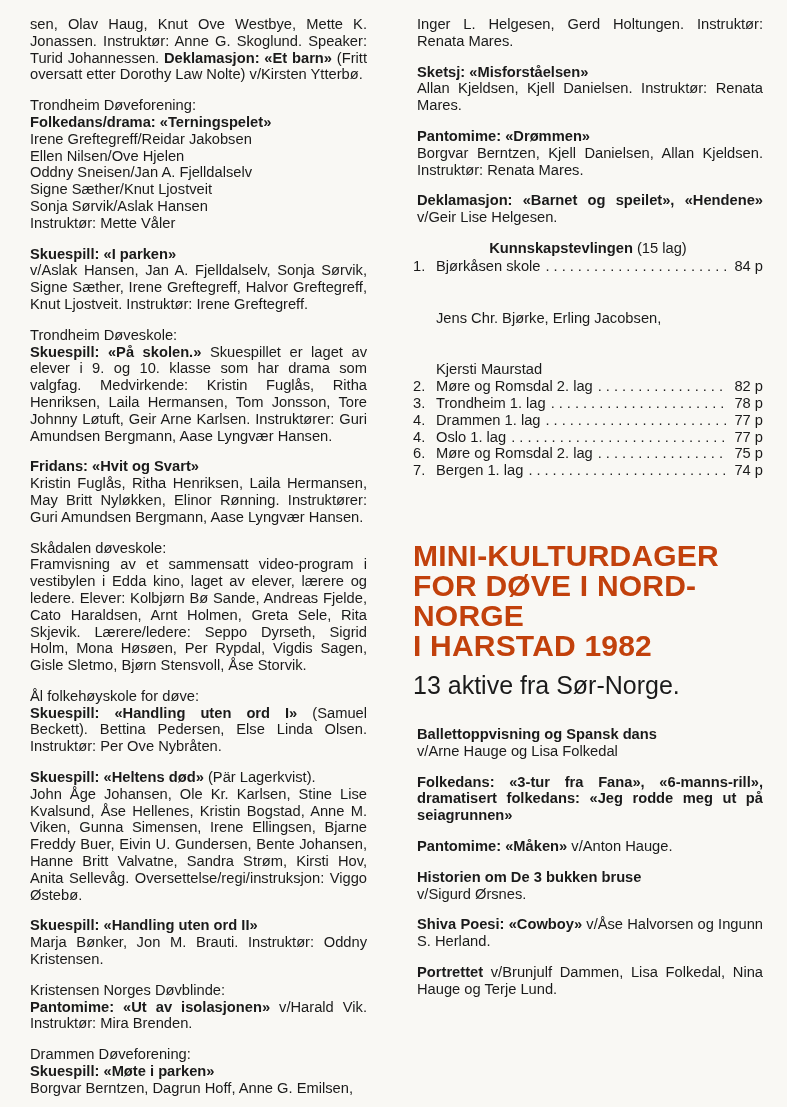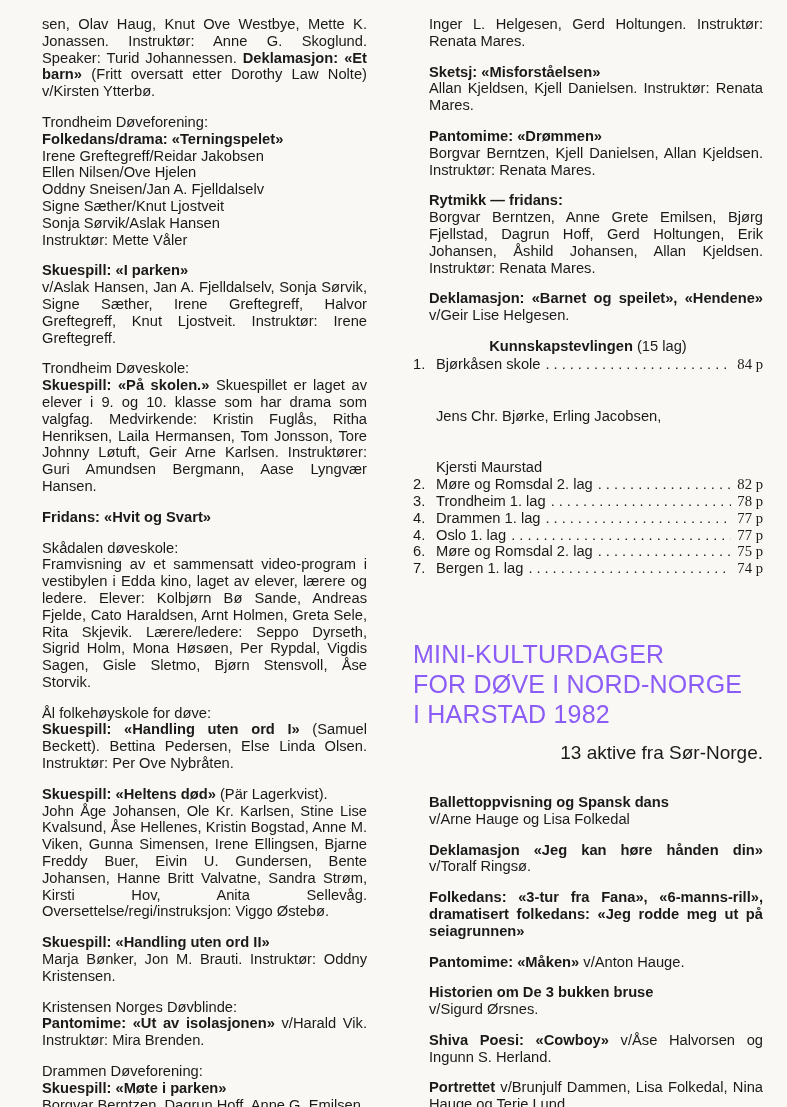--- a/index.html
+++ b/index.html
@@ -17,78 +17,77 @@
     overflow: hidden;
     color: #1a1a1a;
     font-size: 14.7px;
     line-height: 16.8px;
     background: #f9f8f4;
   }
   .col { flex: none; }
   .col-left  { width: 341px; }
   .col-right { width: 350px; }
 
-  .para { margin: 0 0 14px 16px; text-align: justify; }
+  .para { margin: 0 0 14px 4px; text-align: justify; }
   .b { font-weight: bold; }
   .i { }
 
   
   .bigheading {
-    font-size: 25px;
+    font-size: 30px;
     line-height: 30px;
-    font-weight: normal;
+    font-weight: bold;
     letter-spacing: 0.2px;
     margin: 62px 0 13px 0;
-    color: #8b5cf6;
+    color: #c2410c;
   }
   .subheading {
-    font-size: 19px;
+    font-size: 25px;
     line-height: 22px;
     margin: 0 0 30px 0;
-    text-align: right;
+    text-align: left;
   }
 
   
   .scorelist { margin: 0 0 14px 0; }
   .score-title { margin: 0 0 1px 0; text-align: center; }
   .score-row { display: flex; align-items: baseline; width: 100%; }
   .score-num { flex: none; width: 23px; }
   .score-label { flex: none; padding-right: 5px; white-space: nowrap; }
   .score-dots {
     flex: 1 1 auto;
     overflow: hidden;
     white-space: nowrap;
     letter-spacing: 4px;
     color: #222;
   }
-  .score-score { flex: none; padding-left: 6px; font-family: Liberation Serif, serif; }
+  .score-score { flex: none; padding-left: 6px; }
   .score-sub { padding-left: 23px; margin-top: 35px; }
 </style>
 </head>
 <body>
 
 <div class="page">
   <div class="col col-left">
       <p class="para"><span>sen, Olav Haug, Knut Ove Westbye, Mette K. Jonassen. Instruktør: Anne G. Skoglund. Speaker: Turid Johannessen. </span><span class="b">Deklamasjon: «Et barn» </span><span>(Fritt oversatt etter Dorothy Law Nolte) v/Kirsten Ytterbø.</span></p>
       <p class="para"><span>Trondheim Døveforening:</span><br><span class="b">Folkedans/drama: «Terningspelet»</span><br><span>Irene Greftegreff/Reidar Jakobsen</span><br><span>Ellen Nilsen/Ove Hjelen</span><br><span>Oddny Sneisen/Jan A. Fjelldalselv</span><br><span>Signe Sæther/Knut Ljostveit</span><br><span>Sonja Sørvik/Aslak Hansen</span><br><span>Instruktør: Mette Våler</span></p>
       <p class="para"><span class="b">Skuespill: «I parken»</span><br><span>v/Aslak Hansen, Jan A. Fjelldalselv, Sonja Sørvik, Signe Sæther, Irene Greftegreff, Halvor Greftegreff, Knut Ljostveit. Instruktør: Irene Greftegreff.</span></p>
       <p class="para"><span>Trondheim Døveskole:</span><br><span class="b">Skuespill: «På skolen.» </span><span>Skuespillet er laget av elever i 9. og 10. klasse som har drama som valgfag. </span><span class="i">Medvirkende: </span><span>Kristin Fuglås, Ritha Henriksen, Laila Hermansen, Tom Jonsson, Tore Johnny Løtuft, Geir Arne Karlsen. Instruktører: Guri Amundsen Bergmann, Aase Lyngvær Hansen.</span></p>
-      <p class="para"><span class="b">Fridans: «Hvit og Svart»</span><br></p>
+      <p class="para"><span class="b">Fridans: «Hvit og Svart»</span><br><span>Kristin Fuglås, Ritha Henriksen, Laila Hermansen, May Britt Nyløkken, Elinor Rønning. Instruktører: Guri Amundsen Bergmann, Aase Lyngvær Hansen.</span></p>
       <p class="para"><span>Skådalen døveskole:</span><br><span>Framvisning av et sammensatt video-program i vestibylen i Edda kino, laget av elever, lærere og ledere. </span><span class="i">Elever: </span><span>Kolbjørn Bø Sande, Andreas Fjelde, Cato Haraldsen, Arnt Holmen, Greta Sele, Rita Skjevik. </span><span class="i">Lærere/ledere: </span><span>Seppo Dyrseth, Sigrid Holm, Mona Høsøen, Per Rypdal, Vigdis Sagen, Gisle Sletmo, Bjørn Stensvoll, Åse Storvik.</span></p>
       <p class="para"><span>Ål folkehøyskole for døve:</span><br><span class="b">Skuespill: «Handling uten ord I» </span><span>(Samuel Beckett). Bettina Pedersen, Else Linda Olsen. Instruktør: Per Ove Nybråten.</span></p>
       <p class="para"><span class="b">Skuespill: «Heltens død» </span><span>(Pär Lagerkvist).</span><br><span>John Åge Johansen, Ole Kr. Karlsen, Stine Lise Kvalsund, Åse Hellenes, Kristin Bogstad, Anne M. Viken, Gunna Simensen, Irene Ellingsen, Bjarne Freddy Buer, Eivin U. Gundersen, Bente Johansen, Hanne Britt Valvatne, Sandra Strøm, Kirsti Hov, Anita Sellevåg. Oversettelse/regi/instruksjon: Viggo Østebø.</span></p>
       <p class="para"><span class="b">Skuespill: «Handling uten ord II»</span><br><span>Marja Bønker, Jon M. Brauti. Instruktør: Oddny Kristensen.</span></p>
       <p class="para"><span>Kristensen Norges Døvblinde:</span><br><span class="b">Pantomime: «Ut av isolasjonen» </span><span>v/Harald Vik. Instruktør: Mira Brenden.</span></p>
       <p class="para"><span>Drammen Døveforening:</span><br><span class="b">Skuespill: «Møte i parken»</span><br><span>Borgvar Berntzen, Dagrun Hoff, Anne G. Emilsen,</span></p>
     </div>
   <div class="col col-right">
       <p class="para"><span>Inger L. Helgesen, Gerd Holtungen. Instruktør: Renata Mares.</span></p>
       <p class="para"><span class="b">Sketsj: «Misforståelsen»</span><br><span>Allan Kjeldsen, Kjell Danielsen. Instruktør: Renata Mares.</span></p>
       <p class="para"><span class="b">Pantomime: «Drømmen»</span><br><span>Borgvar Berntzen, Kjell Danielsen, Allan Kjeldsen. Instruktør: Renata Mares.</span></p>
-      <p class="para"><span class="b">Rytmikk — fridans:</span><br><span>Borgvar Berntzen, Anne Grete Emilsen, Bjørg Fjellstad, Dagrun Hoff, Gerd Holtungen, Erik Johansen, Åshild Johansen, Allan Kjeldsen. Instruktør: Renata Mares.</span></p>
       <p class="para"><span class="b">Deklamasjon: «Barnet og speilet», «Hendene» </span><span>v/Geir Lise Helgesen.</span></p>
       <div class="scorelist">
         <p class="score-title"><span class="b">Kunnskapstevlingen</span><span> (15 lag)</span></p>
         <div class="score-row">
           <span class="score-num">1.</span>
           <span class="score-label">Bjørkåsen skole</span>
           <span class="score-dots">......................................................................</span>
           <span class="score-score">84 p</span>
         </div>
         <div class="score-sub">Jens Chr. Bjørke, Erling Jacobsen,</div>
@@ -126,20 +125,19 @@
         <div class="score-row">
           <span class="score-num">7.</span>
           <span class="score-label">Bergen 1. lag</span>
           <span class="score-dots">......................................................................</span>
           <span class="score-score">74 p</span>
         </div>
       </div>
       <h1 class="bigheading"><span>MINI-KULTURDAGER</span><br><span>FOR DØVE I NORD-NORGE</span><br><span>I HARSTAD 1982</span></h1>
       <p class="para subheading">13 aktive fra Sør-Norge.</p>
       <p class="para"><span class="b">Ballettoppvisning og Spansk dans</span><br><span>v/Arne Hauge og Lisa Folkedal</span></p>
-      <p class="para"><span class="b">Deklamasjon «Jeg kan høre hånden din» </span><span>v/Toralf Ringsø.</span></p>
       <p class="para"><span class="b">Folkedans: «3-tur fra Fana», «6-manns-rill», dramatisert folkedans: «Jeg rodde meg ut på seiagrunnen»</span><br></p>
       <p class="para"><span class="b">Pantomime: «Måken» </span><span>v/Anton Hauge.</span></p>
       <p class="para"><span class="b">Historien om De 3 bukken bruse</span><br><span>v/Sigurd Ørsnes.</span></p>
       <p class="para"><span class="b">Shiva Poesi: «Cowboy» </span><span>v/Åse Halvorsen og Ingunn S. Herland.</span></p>
       <p class="para"><span class="b">Portrettet </span><span>v/Brunjulf Dammen, Lisa Folkedal, Nina Hauge og Terje Lund.</span></p>
     </div>
 </div>
 
 </body></html>

